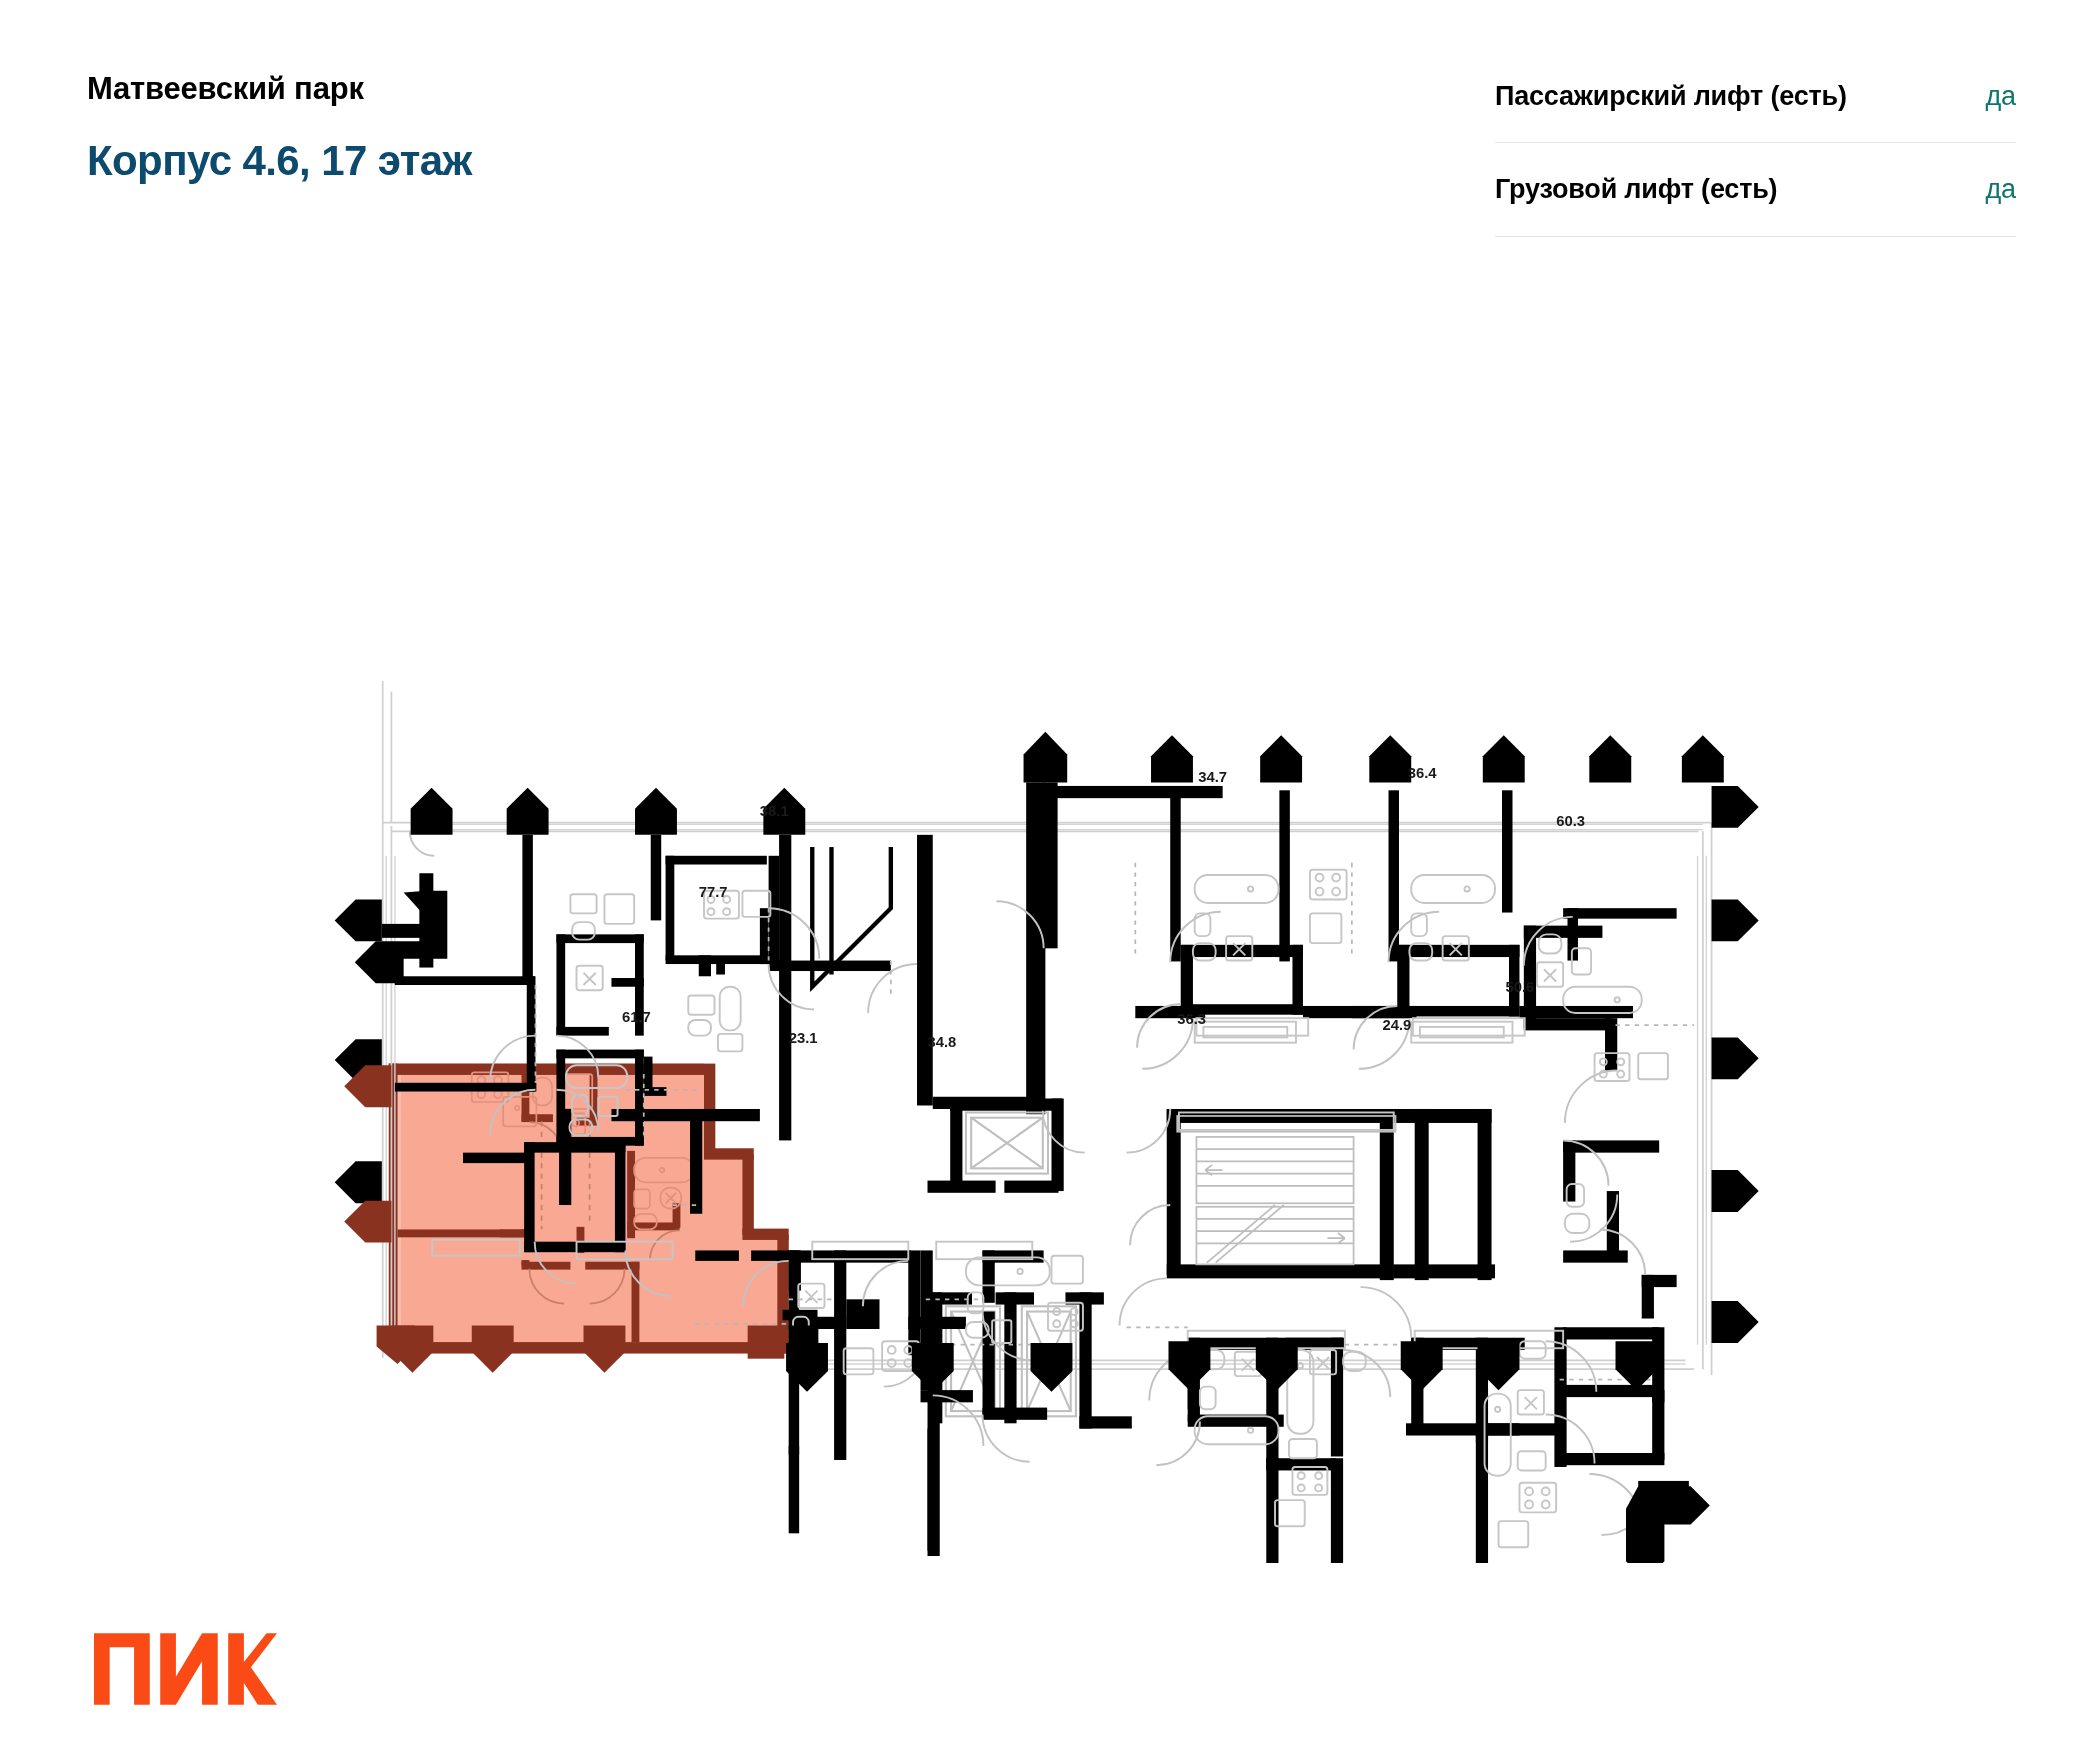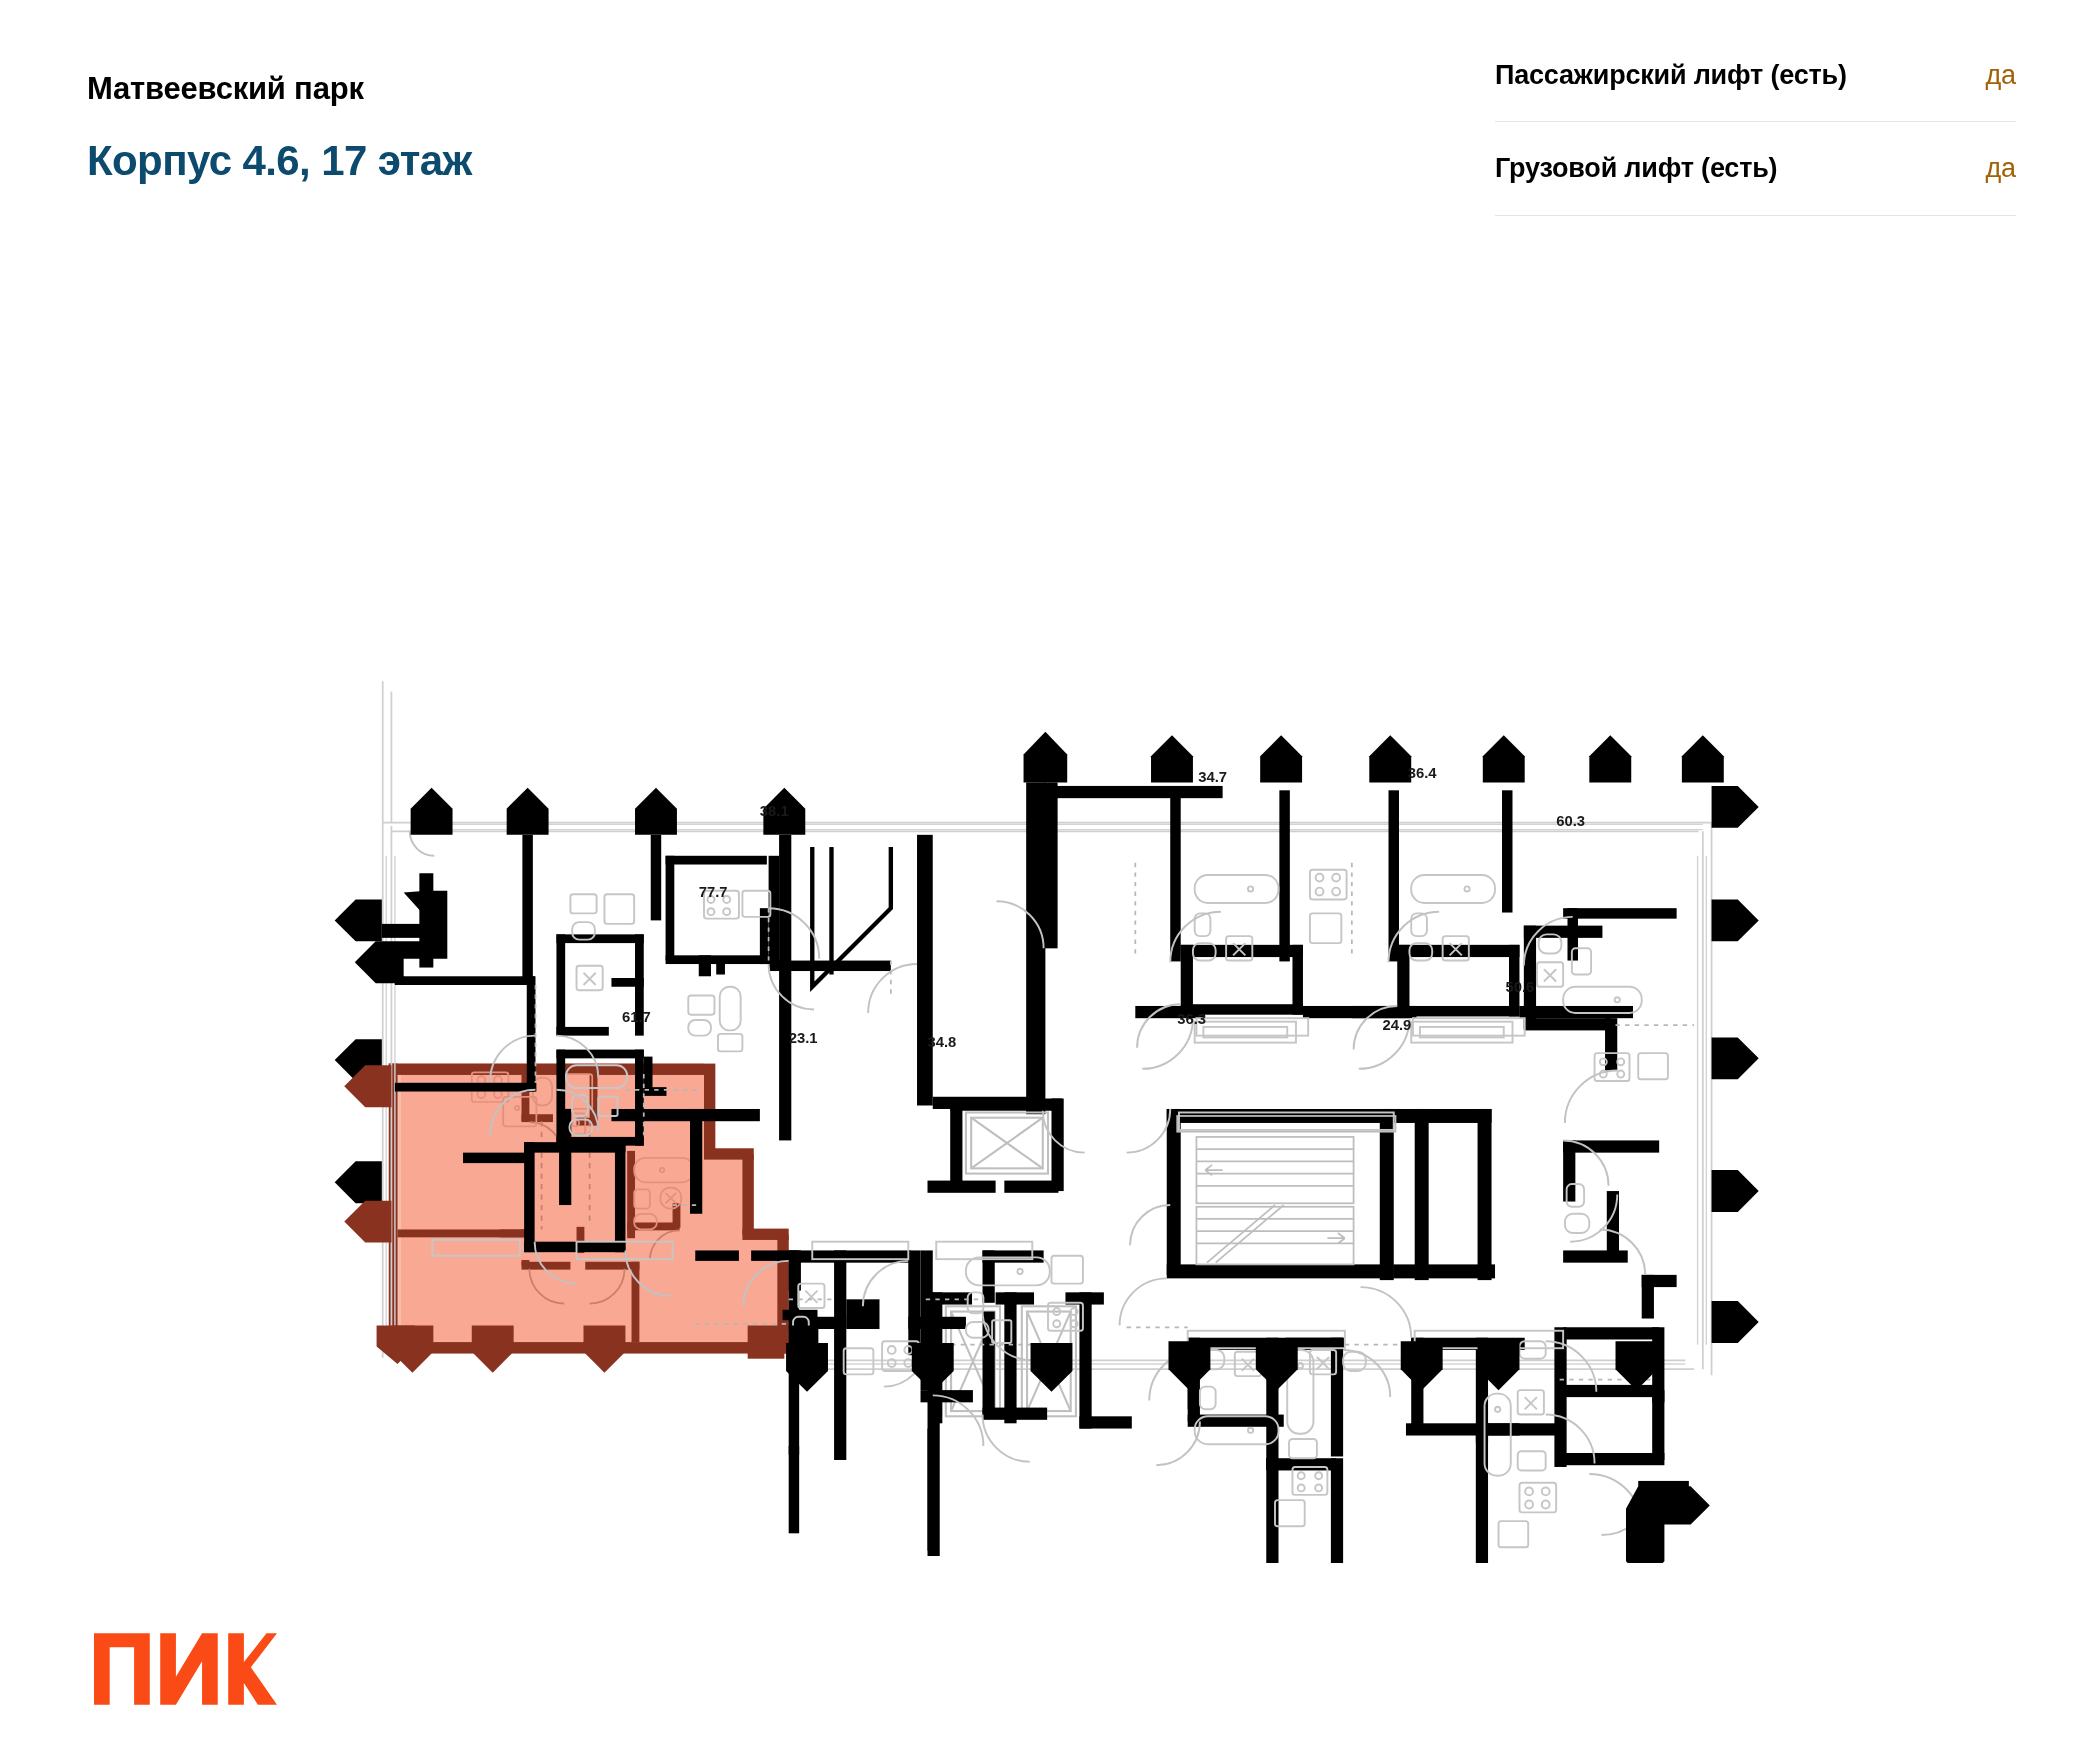--- a/index.html
+++ b/index.html
@@ -50,21 +50,21 @@
     font-weight: 700;
     letter-spacing: -0.6px;
     line-height: 1.05;
     color: #0c4a6e;
     margin: 0;
   }
 
   .hdr-right {
     position: absolute;
     left: 1495px;
-    top: 59px;
+    top: 80px;
     width: 521px;
   }
   .spec-row {
     display: flex;
     align-items: flex-start;
     justify-content: space-between;
     padding: 0 0 30px 0;
     border-bottom: 1.7px solid #e4e4e4;
     margin-bottom: 30px;
   }
@@ -72,21 +72,21 @@
   .spec-label {
     font-size: 27px;
     font-weight: 700;
     color: #000;
     letter-spacing: -0.2px;
     line-height: 1.2;
   }
   .spec-value {
     font-size: 27px;
     font-weight: 400;
-    color: #a16207;
+    color: #0f766e;
     letter-spacing: -0.1px;
     line-height: 1.2;
     white-space: nowrap;
     padding-left: 17.5px;
   }
 
   
   .plan-wrap {
     position: absolute;
     left: 0;

